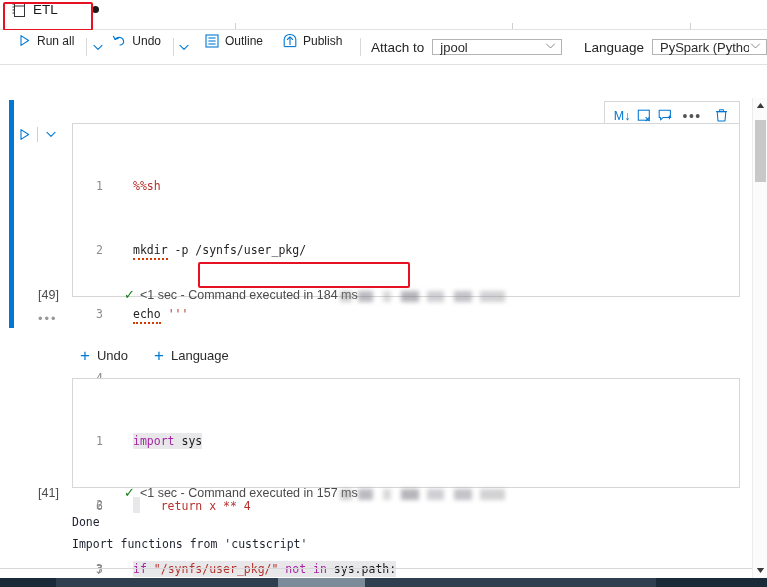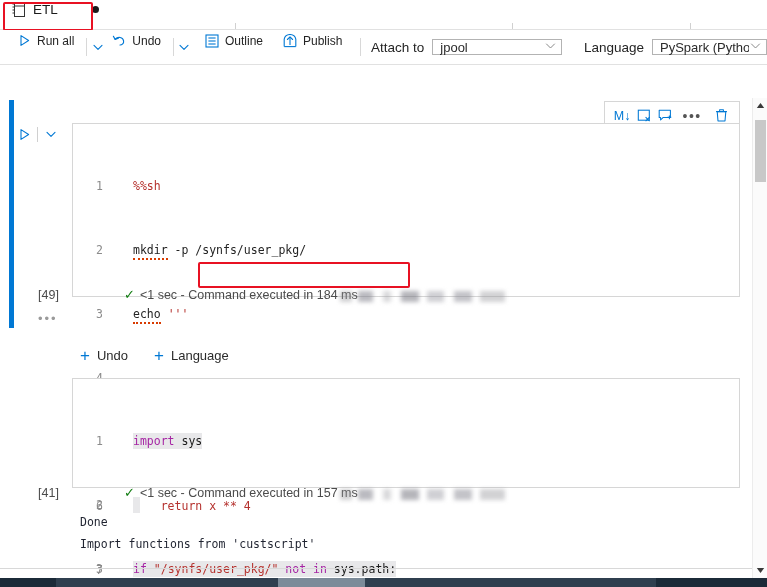--- a/index.html
+++ b/index.html
@@ -435,21 +435,21 @@
       </div>
     </div>
 
     <span class="exec-idx" style="left:38px; top:388px;">[41]</span>
     <div class="resultrow" style="left:124px; top:387px;">
       <span class="check">✓</span>
       <span>&lt;1 sec - Command executed in 157 ms</span>
     </div>
     <div class="blurstrip" style="left:340px; top:391px; width:165px;"></div>
 
-    <div class="output-text" style="left:80px; top:413px;">
+    <div class="output-text" style="left:72px; top:413px;">
       <div>Done</div>
       <div>Import functions from 'custscript'</div>
     </div>
 
     <div class="canvas-botline"></div>
   </div>
 
   <div class="vscroll">
     <div class="vs-arrow">
       <svg width="9" height="7" viewBox="0 0 9 7">

